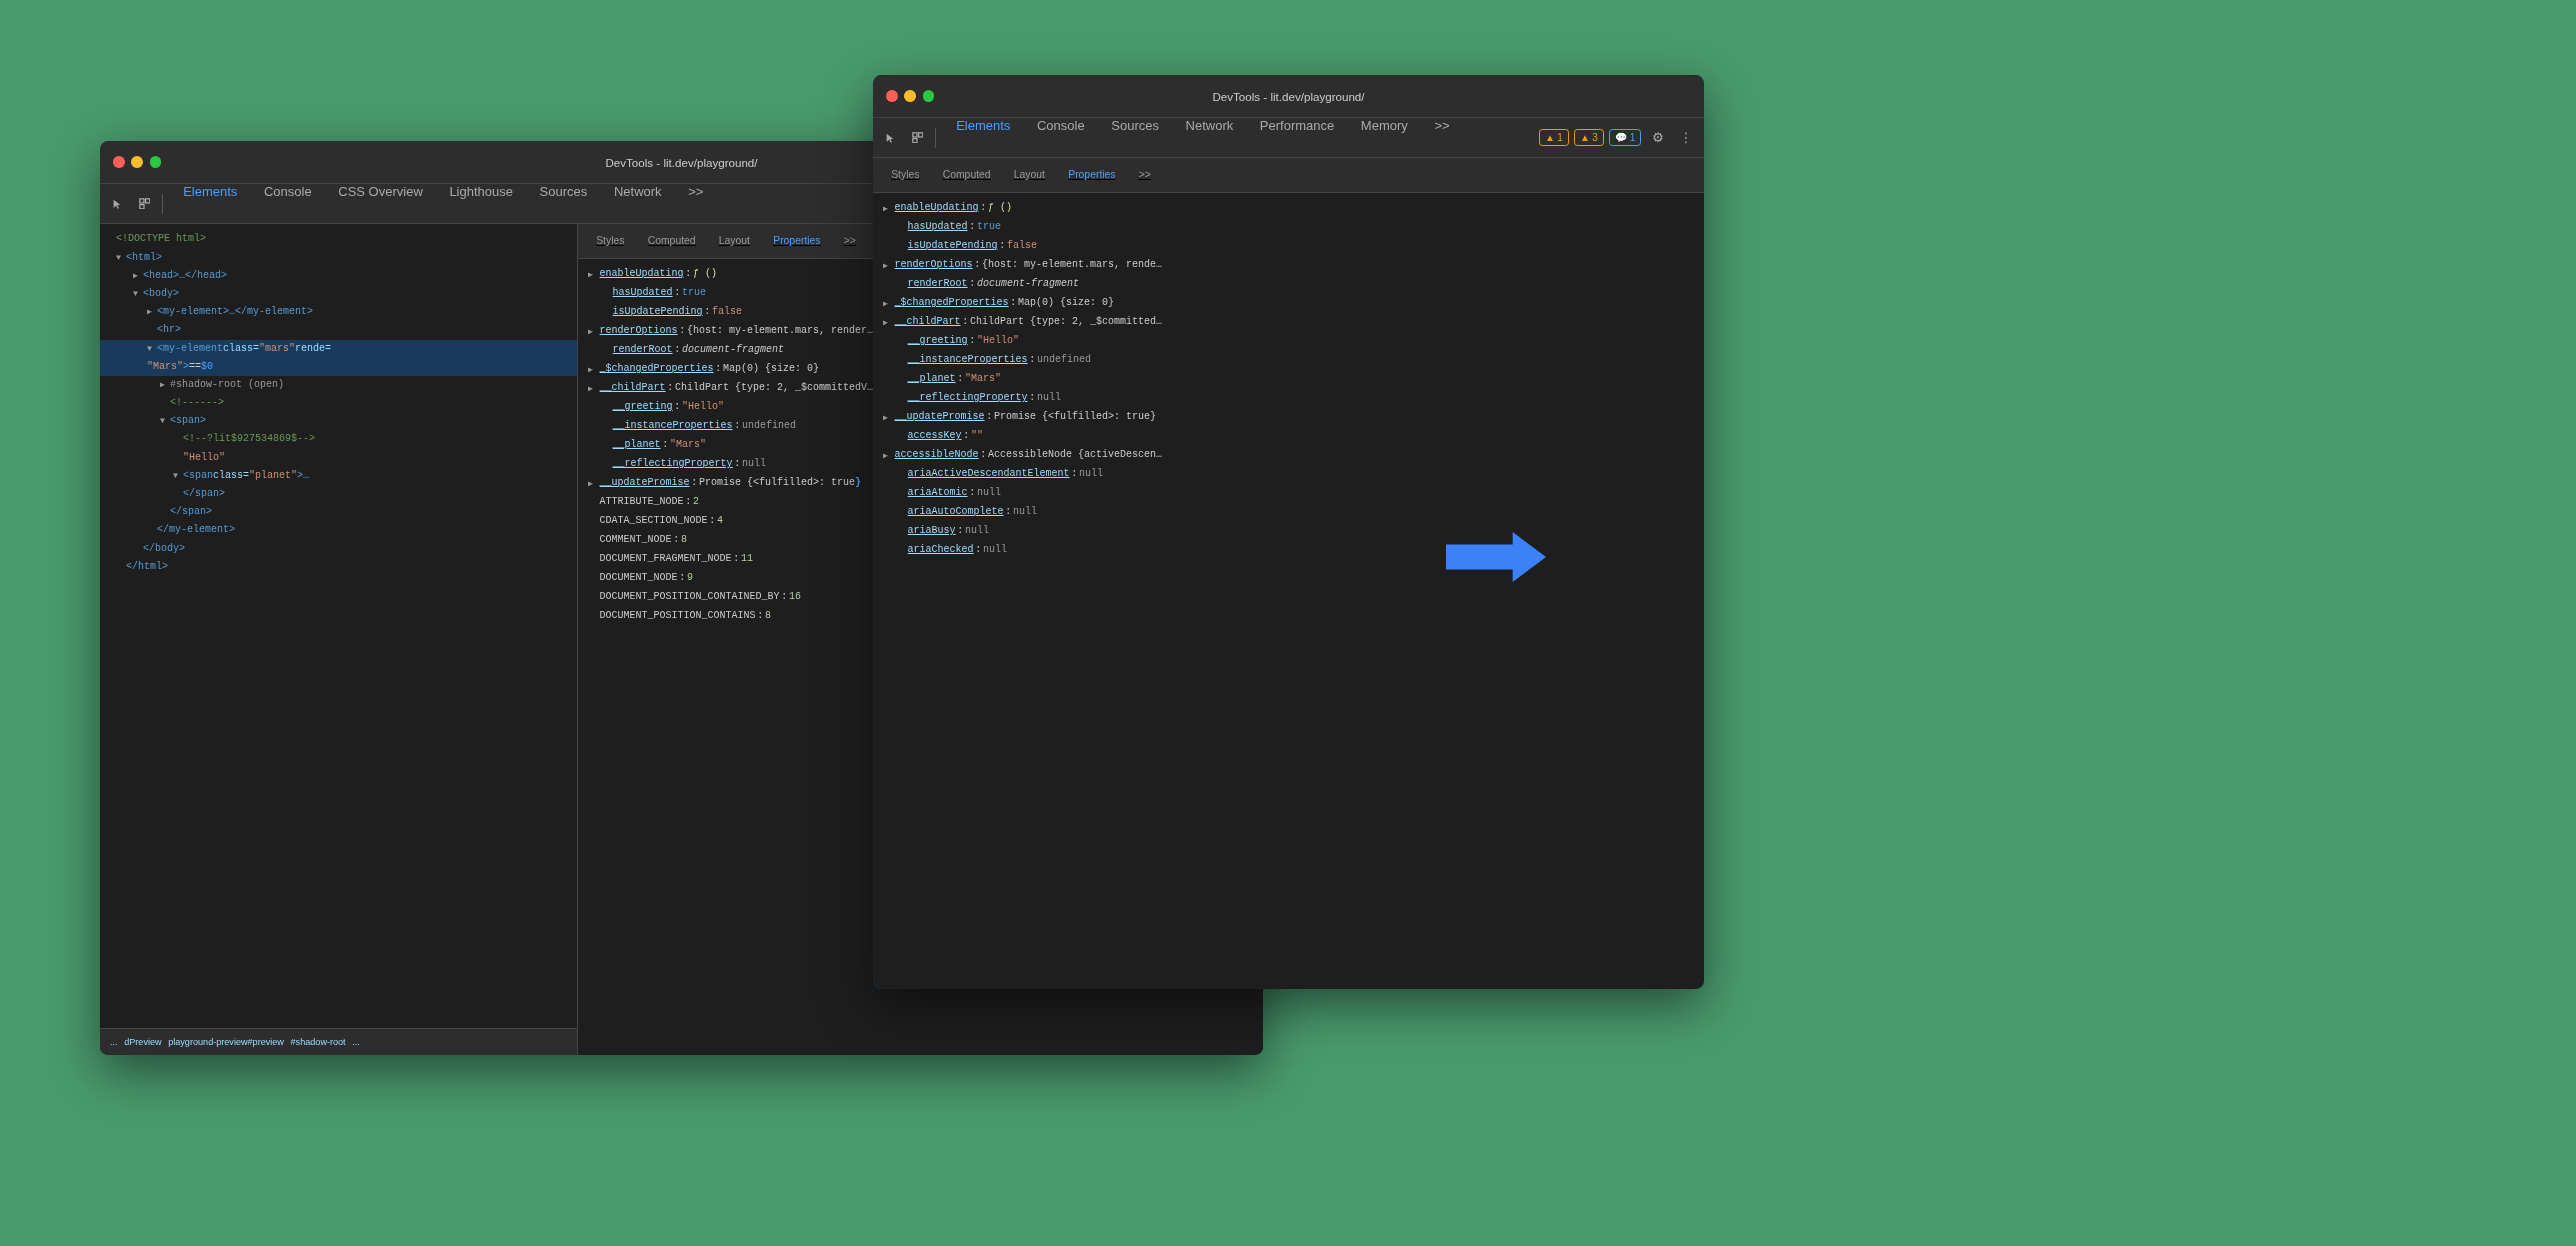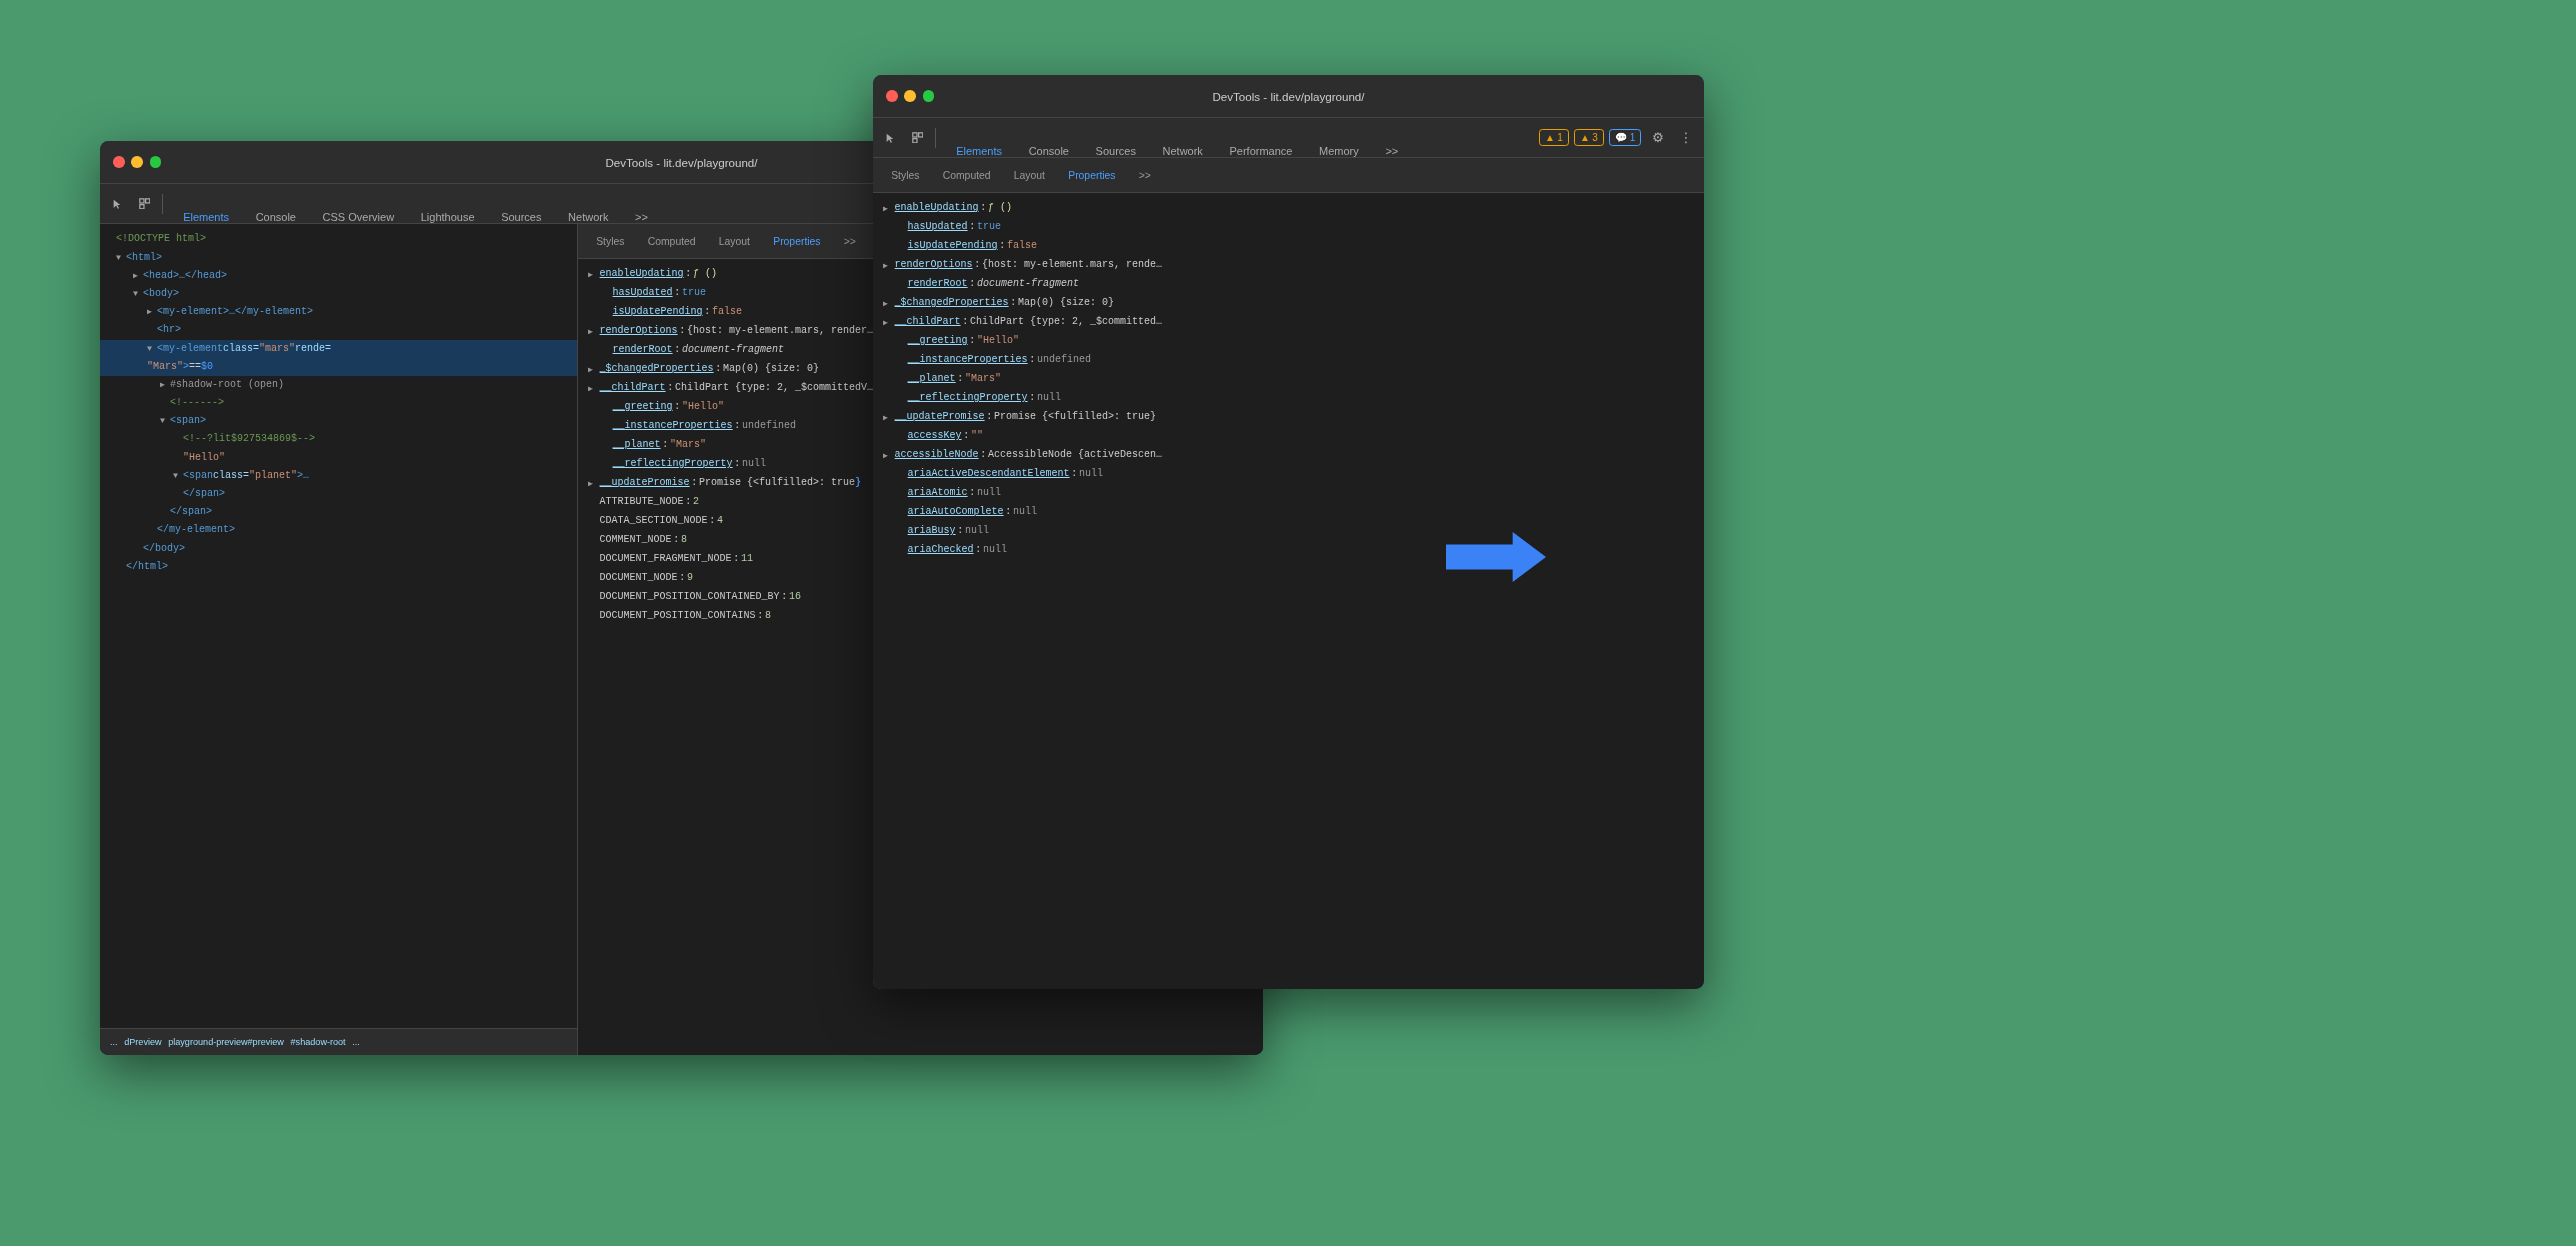--- a/index.html
+++ b/index.html
@@ -110,22 +110,22 @@
       align-items: center;
       gap: 0;
       flex: 1;
       overflow: hidden;
     }
 
     .tab {
       padding: 0 13.3px;
       height: 40px;
       display: flex;
-      align-items: flex-end;
-      font-size: 11px;
+      align-items: flex-start;
+      font-size: 13px;
       color: #aaa;
       cursor: pointer;
       border-bottom: 1.7px solid transparent;
       white-space: nowrap;
       flex-shrink: 0;
     }
     .tab.active {
       color: #4a9fff;
       border-bottom-color: #4a9fff;
     }
@@ -256,26 +256,28 @@
     
     .props-panel {
       flex: 1;
       display: flex;
       flex-direction: column;
       overflow: hidden;
     }
 
     .panel-tabs {
       display: flex;
+      align-items: center;
       height: 35px;
       background: #2d2d2d;
       border-bottom: 0.8px solid #444;
       padding: 0 6.6px;
       gap: 0;
       overflow: hidden;
+      text-decoration: underline;
     }
 
     .panel-tab {
       padding: 0 11.6px;
       height: 35px;
       display: flex;
       align-items: center;
       font-size: 10.4px;
       color: #999;
       cursor: pointer;

